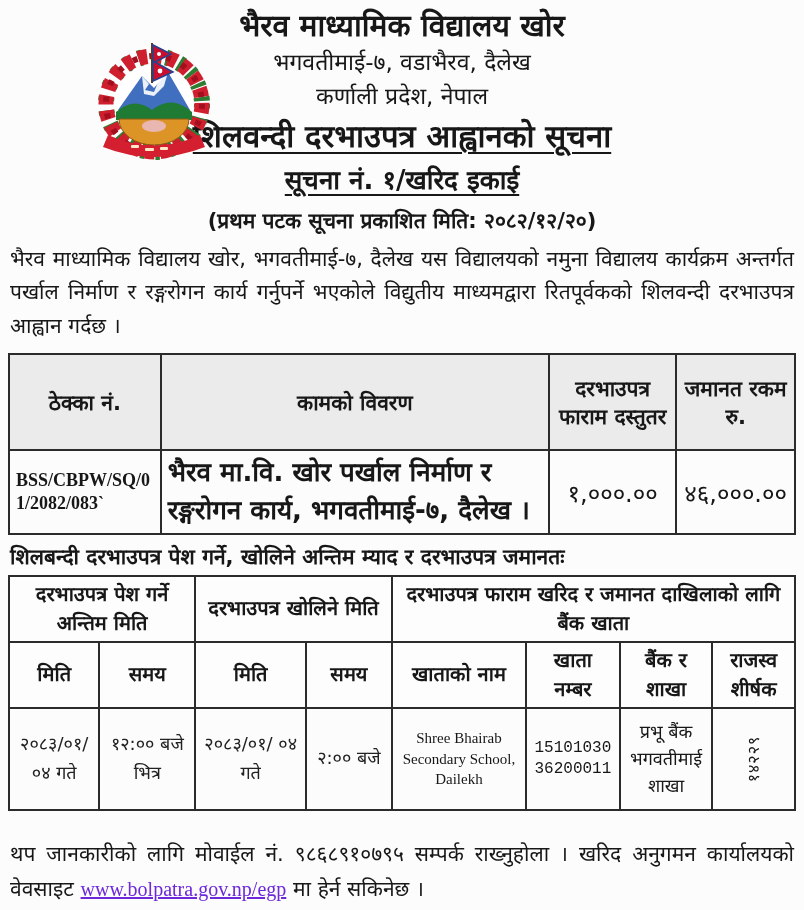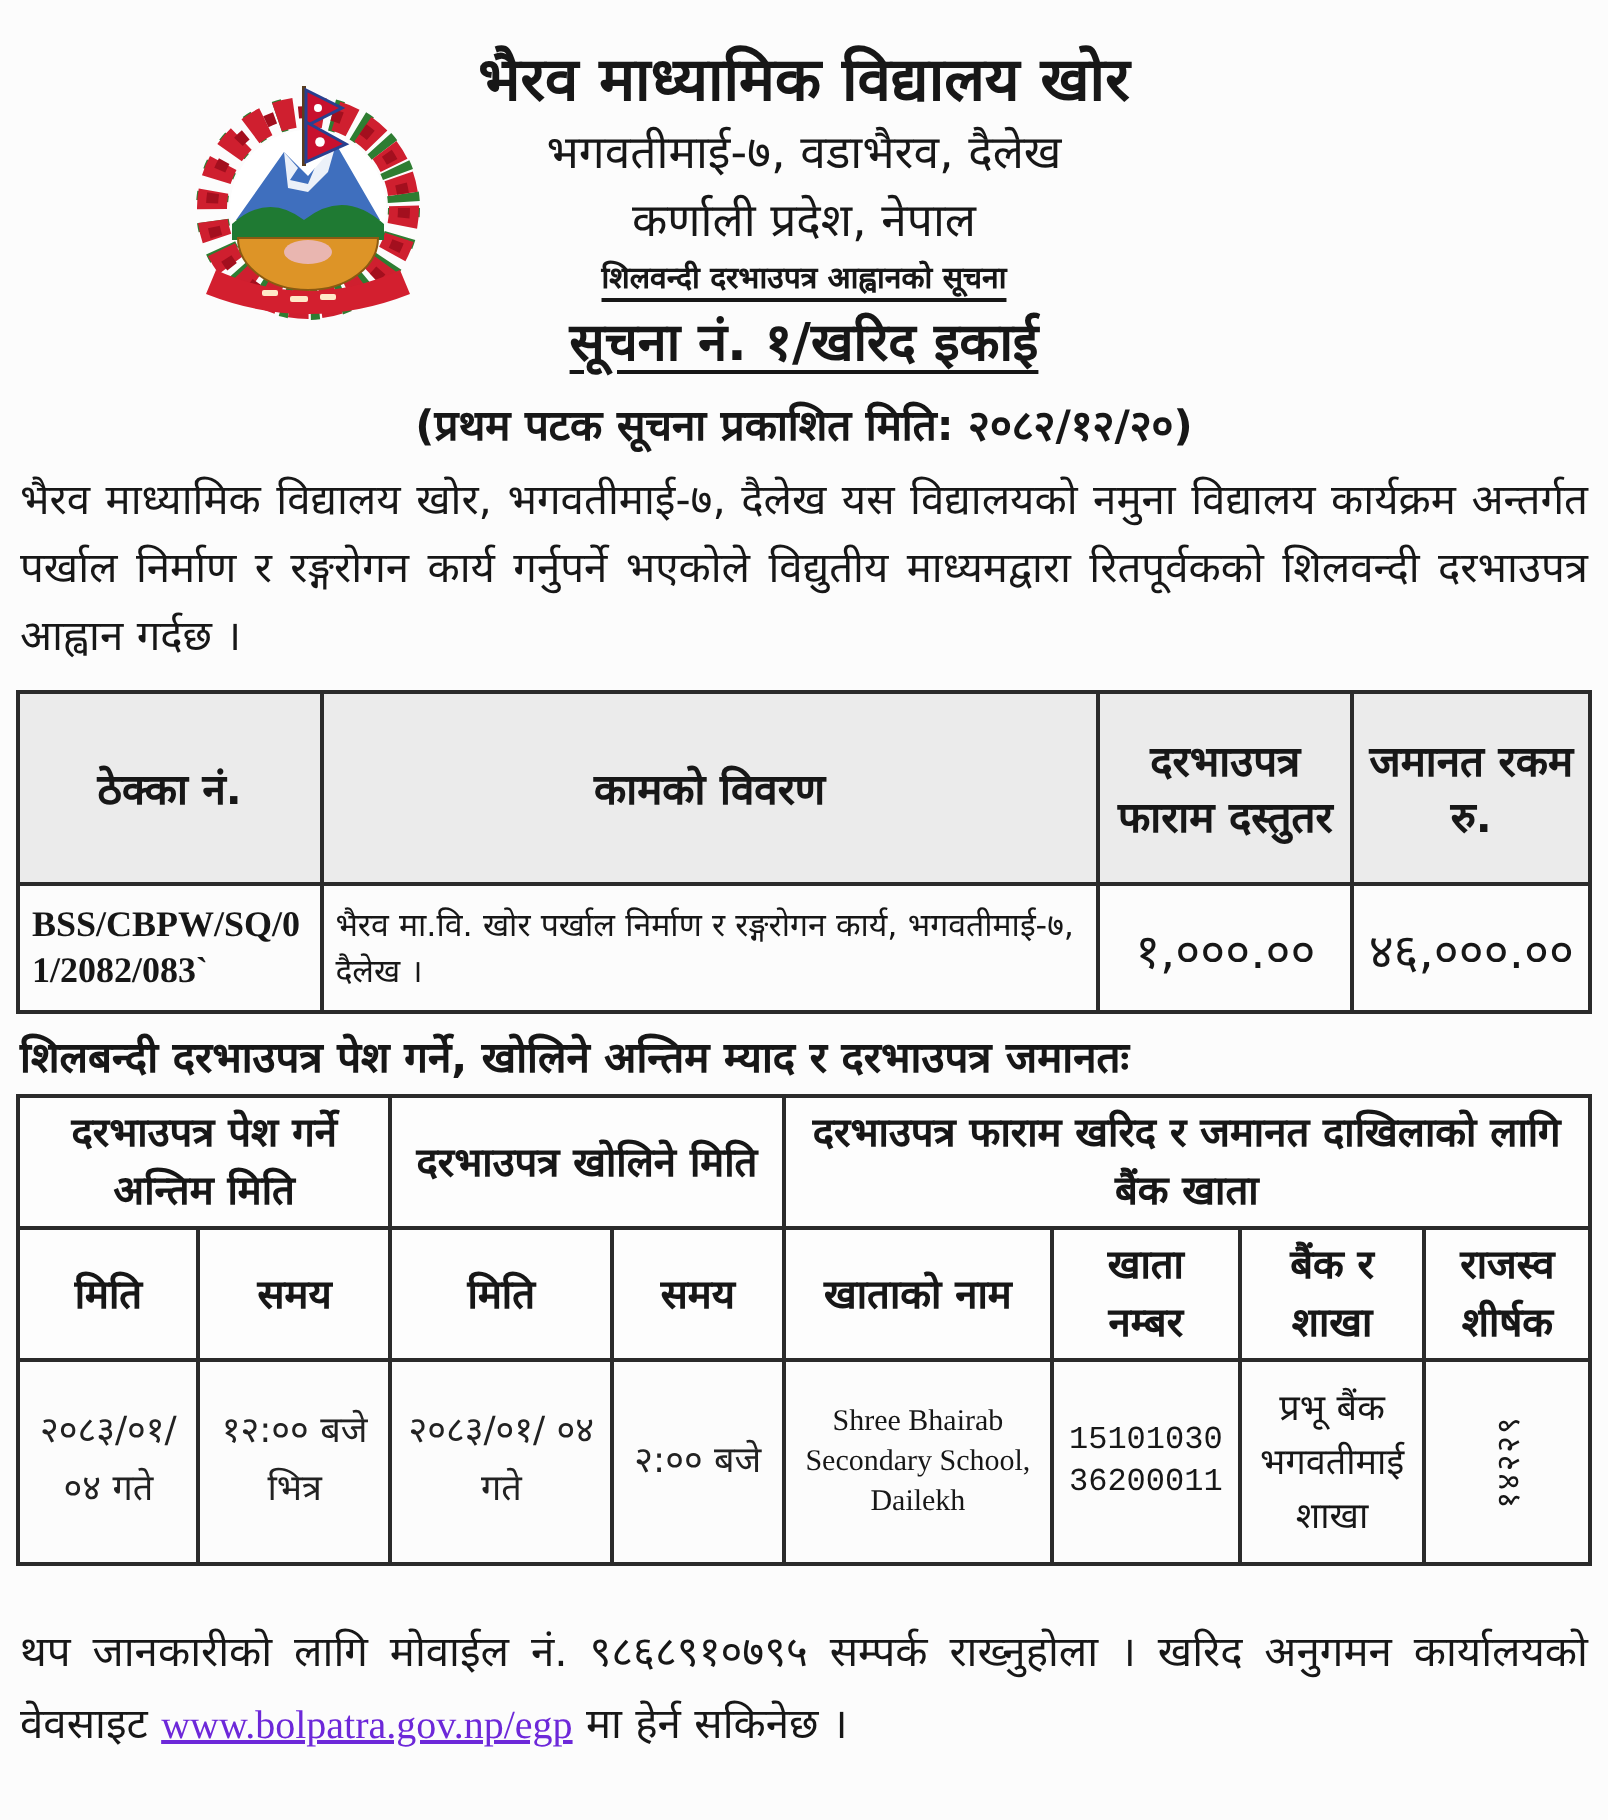--- a/index.html
+++ b/index.html
@@ -3,50 +3,50 @@
 <meta charset="utf-8">
 <style>
   * { margin: 0; padding: 0; box-sizing: border-box; }
   html,body { width: 804px; height: 910px; }
   body {
     background: #fcfcfc;
     color: #171717;
     font-family: "DejaVu Sans", sans-serif;
     overflow: hidden;
   }
-  .page { position: relative; width: 804px; height: 720px; padding: 22px 8px 0 8px; border-radius: 25px; }
+  .page { position: relative; width: 804px; height: 720px; padding: 7px 8px 0 8px; border-radius: 25px; }
 
   
   .emblem { position: absolute; left: 93px; top: 40px; width: 122px; height: 128px; }
   .head-block { text-align: center; }
   .school-name { font-size: 30px; font-weight: bold; line-height: 1.25; }
   .head-line   { font-size: 23px; font-weight: normal; line-height: 1.5; }
   .head-underline {
-    font-size: 15px; font-weight: bold; line-height: 1.45;
+    font-size: 31px; font-weight: bold; line-height: 1.45;
     text-decoration: underline; text-underline-offset: 5px; text-decoration-thickness: 2px;
     display: inline-block;
   }
   .notice-number { font-size: 26px; margin-top: 4px; }
   .publish-line { font-size: 21px; font-weight: bold; line-height: 1.45; margin-top: 6px; }
 
   
   .intro {
     margin-top: 6px; font-size: 21px; line-height: 1.6;
     text-align: justify; padding: 0 2px;
   }
 
   
   table { border-collapse: collapse; width: 788px; margin: 0 auto; table-layout: fixed; }
   td, th { border: 2px solid #2b2b2b; vertical-align: middle; padding: 3px 6px; }
   .t1 { margin-top: 10px; }
   .t1 th { background: #ebebeb; font-size: 21px; font-weight: bold; text-align: center; }
   .t1 .hrow { height: 96px; }
   .t1 .drow { height: 64px; }
   .contract-no { font-family: "Liberation Serif", serif; font-weight: bold; font-size: 18px; overflow-wrap: anywhere; line-height: 1.3; }
-  .work-desc { font-size: 16px; line-height: 1.45; }
+  .work-desc { font-size: 26px; line-height: 1.45; font-weight: bold; }
   .num-cell { text-align: center; font-size: 24px; }
 
   .section-heading { font-size: 21px; font-weight: bold; margin: 7px 0 5px 2px; }
 
   .t2 th { font-size: 20px; font-weight: bold; text-align: center; line-height: 1.45; background: #fdfdfd; }
   .t2 .grow { height: 62px; margin-top: 32px; }
   .t2 .srow { height: 58px; }
   .t2 .drow { height: 102px; }
   .t2 td { text-align: center; }
   .np-light { font-size: 18px; line-height: 1.6; color: #222; font-weight: normal; overflow-wrap: anywhere; }

